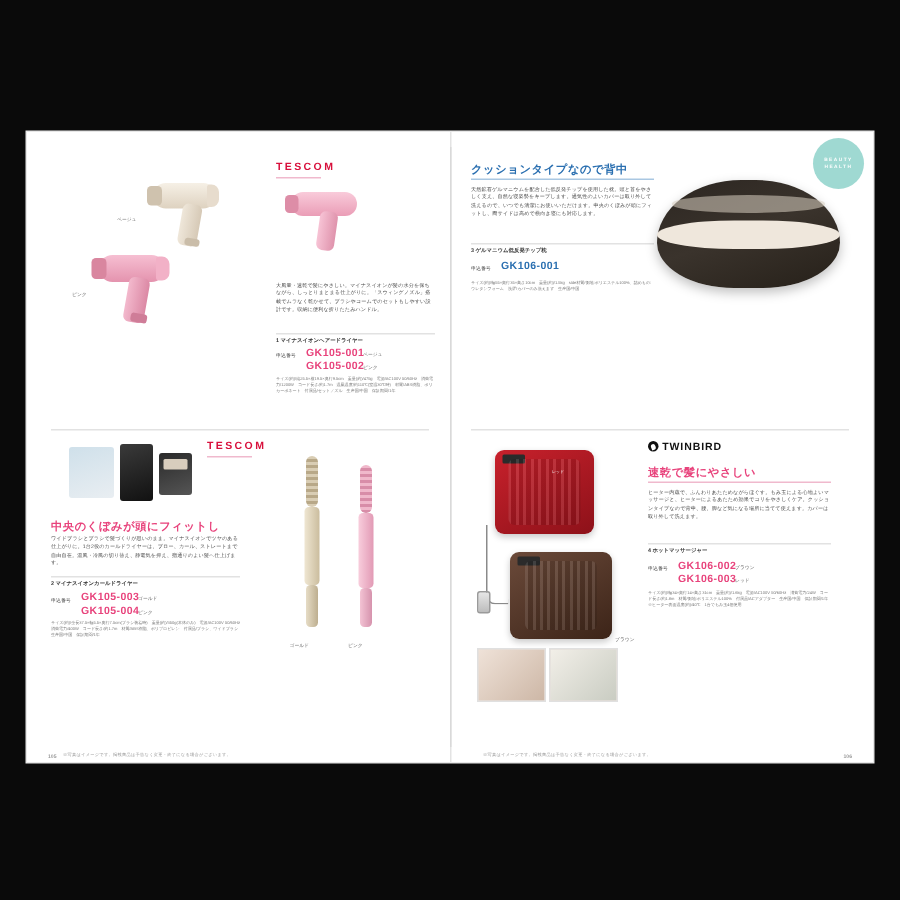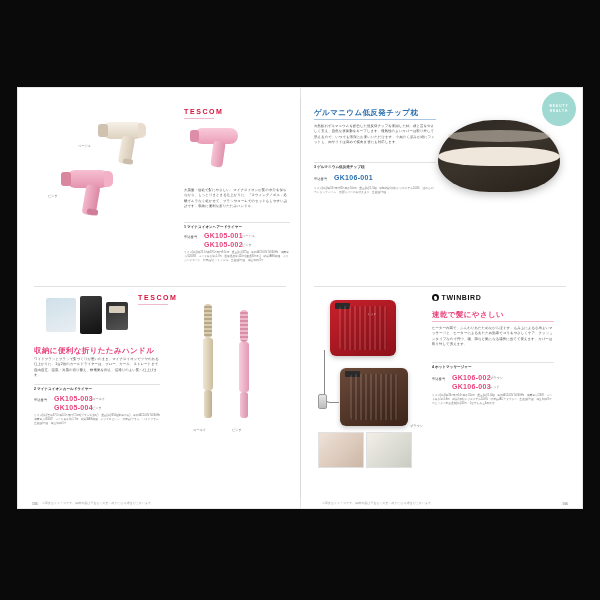--- a/index.html
+++ b/index.html
@@ -188,34 +188,34 @@
   </div>
   <div class="cap t" style="left:175px;top:340px;">ゴールド</div>
 
   <div class="brush" style="left:216px;top:222px;width:22px;height:114px;">
     <div style="position:absolute;left:6px;top:0;width:8px;height:32px;border-radius:4px;background:repeating-linear-gradient(180deg,#f0b8cb 0 2px,#d88da8 2px 4px);"></div>
     <div style="position:absolute;left:5px;top:32px;width:10px;height:50px;border-radius:3px;background:linear-gradient(90deg,#f8cddc,#e29ab5);"></div>
     <div style="position:absolute;left:6px;top:82px;width:8px;height:26px;border-radius:3px;background:linear-gradient(90deg,#f3c3d4,#d693ad);"></div>
   </div>
   <div class="cap t" style="left:214px;top:340px;">ピンク</div>
 
-  <div class="hdr t" style="left:16px;top:258px;width:130px;">収納に便利な折りたたみハンドル</div>
+  <div class="hdr t" style="left:16px;top:258px;width:130px;">中央のくぼみが頭にフィットし</div>
   <div class="body t" style="left:16px;top:269px;width:126px;">ワイドブラシとブラシで髪づくりが思いのまま。マイナスイオンでツヤのある仕上がりに。1台2役のカールドライヤーは、ブロー、カール、ストレートまで自由自在。温風・冷風の切り替え、静電気を抑え、指通りのよい髪へ仕上げます。</div>
 
   <div class="rule" style="left:16px;top:296px;width:126px;"></div>
   <div class="sku-label t" style="left:16px;top:299px;">2  マイナスイオンカールドライヤー</div>
   <div class="sku-row t" style="left:16px;top:310px;">申込番号</div>
   <div class="sku-num t" style="left:36px;top:307px;">GK105-003</div>
   <div class="cap t" style="left:74px;top:309px;">ゴールド</div>
   <div class="sku-num t" style="left:36px;top:316px;">GK105-004</div>
   <div class="cap t" style="left:74px;top:318px;">ピンク</div>
 
   <div class="tiny t" style="left:16px;top:326px;width:126px;">サイズ(約)/全長37.5×幅5.5×奥行7.5cm(ブラシ装着時)　重量(約)/350g(本体のみ)　電源/AC100V 50/60Hz　消費電力/400W　コード長さ/約1.7m　材質/ABS樹脂、ポリプロピレン　付属品/ブラシ、ワイドブラシ　生産国/中国　保証期間/1年</div>
 
-  <div class="hdr blue t" style="left:296px;top:20px;width:140px;">ゲルマニウム低反発チップ枕</div>
+  <div class="hdr blue t" style="left:296px;top:20px;width:140px;">クッションタイプなので背中</div>
   <div class="rule blue" style="left:296px;top:31px;width:122px;"></div>
   <div class="body t" style="left:296px;top:36px;width:122px;">天然鉱石ゲルマニウムを配合した低反発チップを使用した枕。頭と首をやさしく支え、自然な寝姿勢をキープします。通気性のよいカバーは取り外して洗えるので、いつでも清潔にお使いいただけます。中央のくぼみが頭にフィットし、両サイドは高めで横向き寝にも対応します。</div>
 
   <div class="rule" style="left:296px;top:74px;width:122px;"></div>
   <div class="sku-label t" style="left:296px;top:77px;">3  ゲルマニウム低反発チップ枕</div>
   <div class="sku-row t" style="left:296px;top:89px;">申込番号</div>
   <div class="sku-num blue t" style="left:316px;top:86px;">GK106-001</div>
 
   <div class="tiny t" style="left:296px;top:99px;width:122px;">サイズ(約)/幅55×奥行35×高さ10cm　重量(約)/1.5kg　side材質/側地:ポリエステル100%、詰めもの:ウレタンフォーム　洗濯/カバーのみ洗えます　生産国/中国</div>
 

